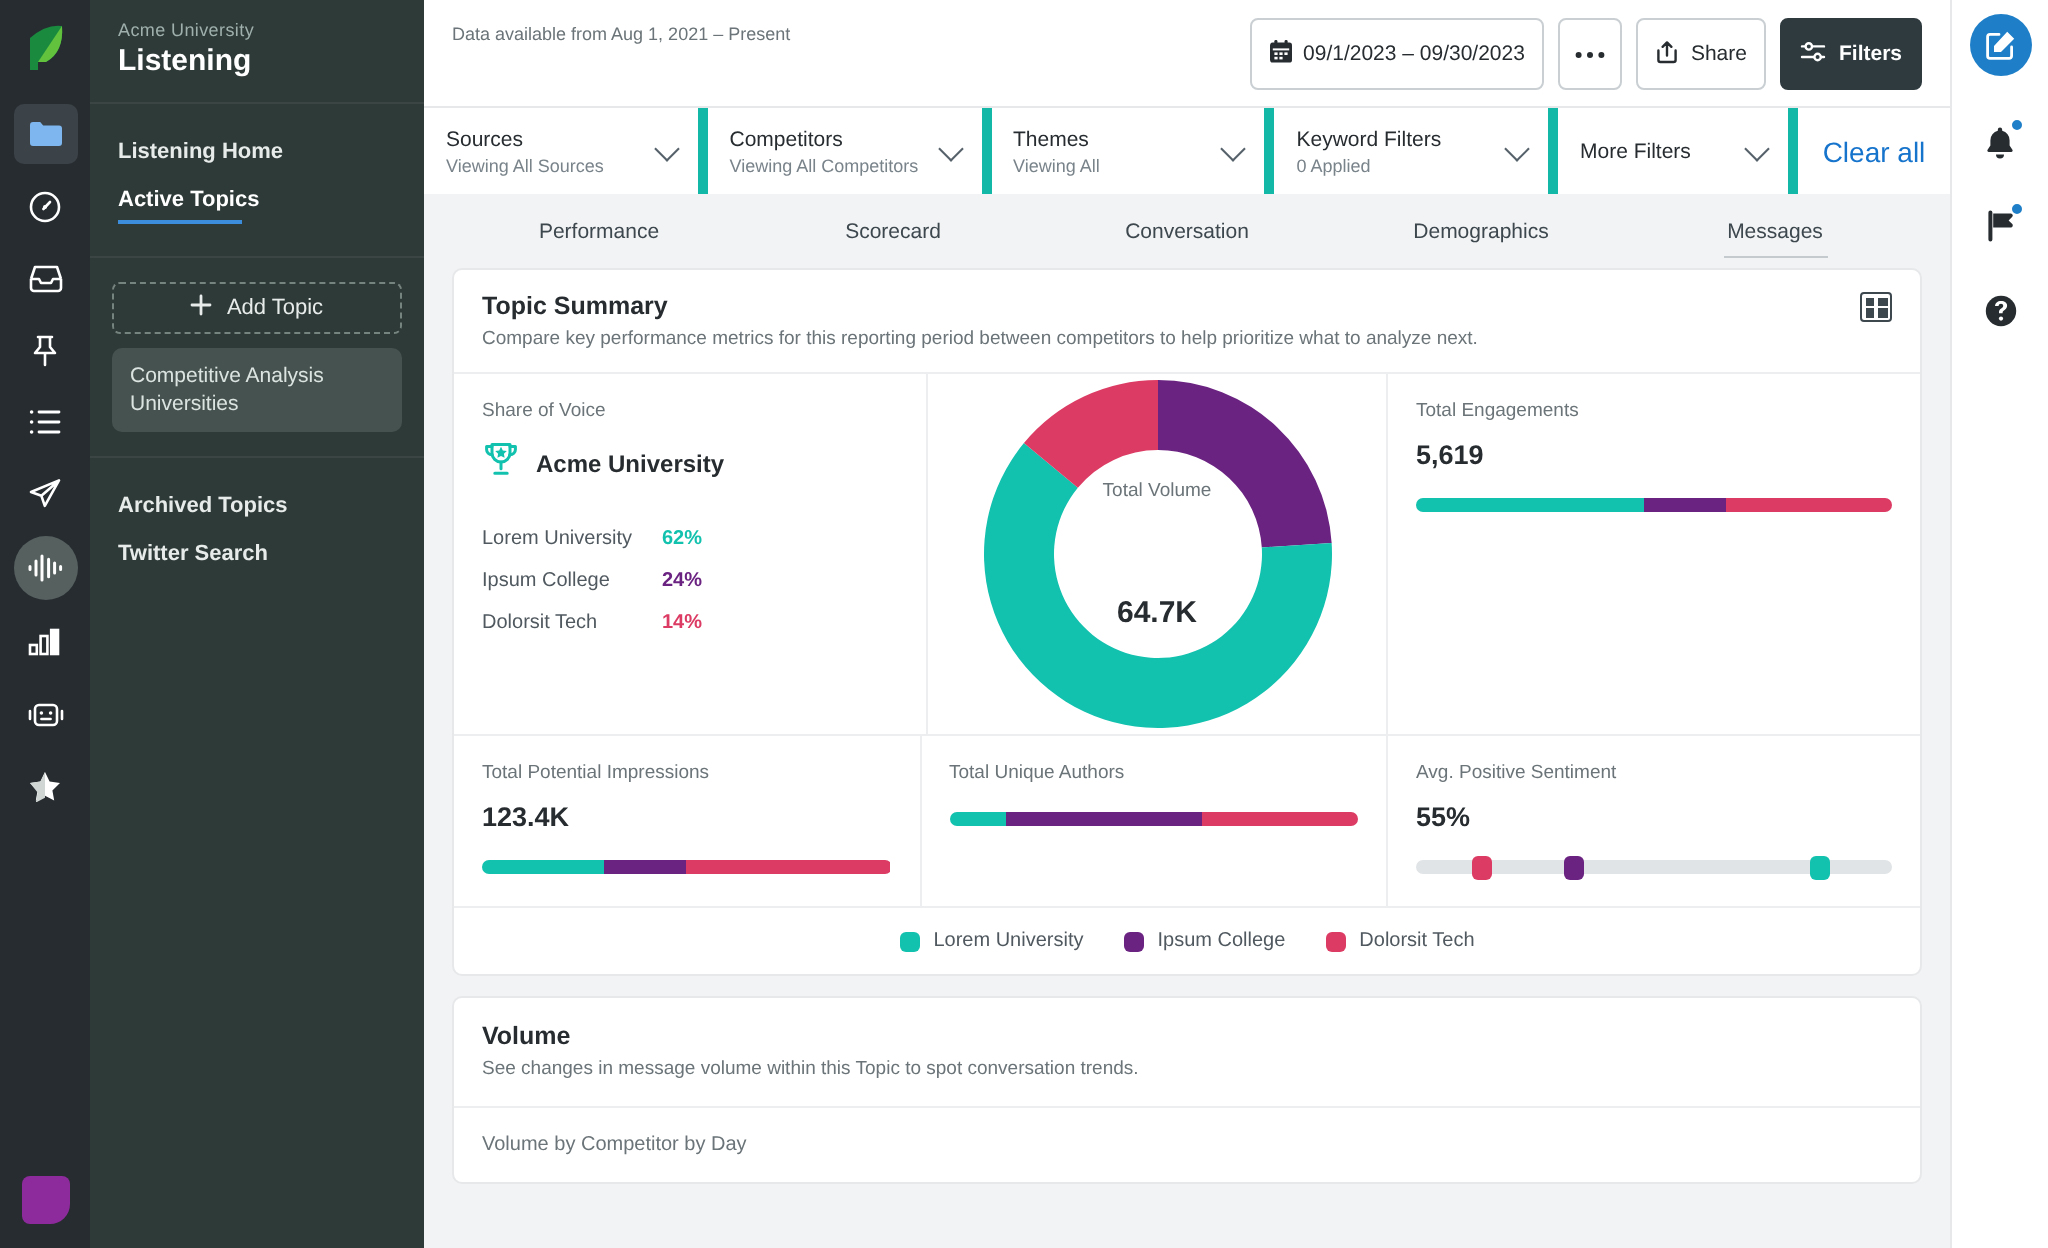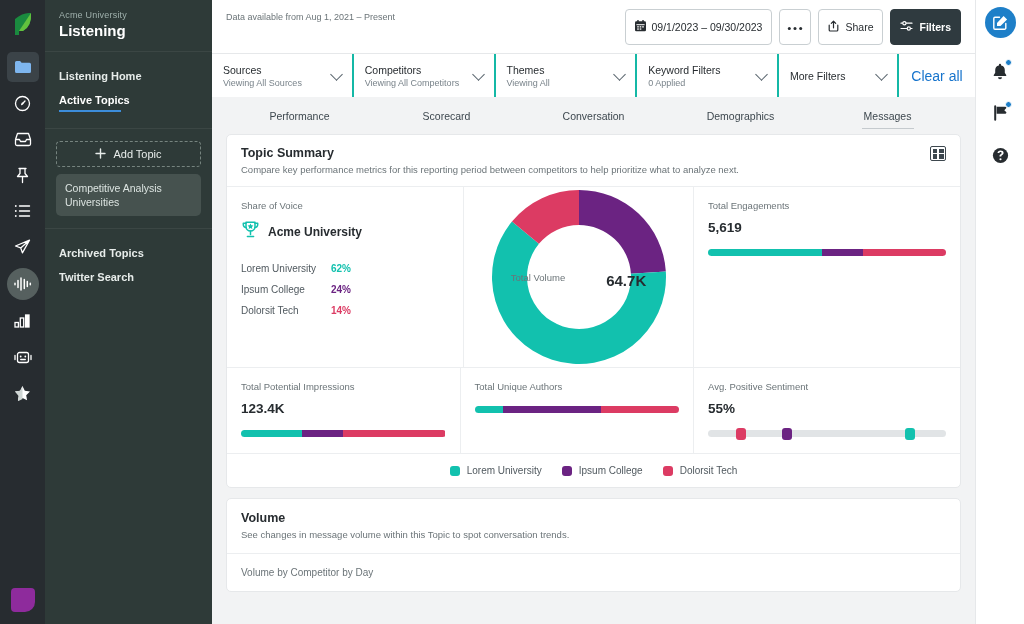--- a/index.html
+++ b/index.html
@@ -63,21 +63,21 @@
   .btn {
     height: 36px; border: 1px solid #c9cfd2; border-radius: 4px; background: #ffffff;
     display: flex; align-items: center; gap: 6px; padding: 0 9px;
     font-size: 10.5px; color: #272c30; cursor: pointer; font-weight: 500;
   }
   .btn.dark { background: #2f3a3f; border-color: #2f3a3f; color: #ffffff; font-weight: bold; }
   .btn.icon-only { padding: 0 7px; }
 
   .filterbar { background: #ffffff; border-top: 1px solid #e6e8ea; display: flex; align-items: stretch; height: 44px; }
   .fcell {
-    flex: 1; border-right: 2px solid #14b8a6; padding: 6px 11px;
+    flex: 1; border-right: 5px solid #14b8a6; padding: 6px 11px;
     display: flex; align-items: center; justify-content: space-between; cursor: pointer;
   }
   .fcell:last-of-type { border-right: none; }
   .fl-label { font-size: 10.5px; color: #272c30; }
   .fl-sub { font-size: 9px; color: #79838a; margin-top: 2px; }
   .chev { width: 9px; height: 9px; border-right: 1.4px solid #55616a; border-bottom: 1.4px solid #55616a; transform: rotate(45deg); margin-top: -3px; }
   .clear-all { width: 76px; display: flex; align-items: center; justify-content: center; font-size: 14px; color: #1774cc; font-weight: normal; cursor: pointer; }
   .fcell.more { flex: 0 0 120px; }
 
   .tabs { background: #f2f3f4; display: flex; padding: 0 14px; height: 32px; align-items: flex-end; }
@@ -103,21 +103,21 @@
   .sov-label { font-size: 9.5px; color: #6b7478; }
   .sov-brand { display: flex; align-items: center; gap: 8px; margin-top: 9px; }
   .sov-name { font-size: 12px; font-weight: bold; color: #272c30; }
   .sov-list { margin-top: 20px; }
   .sov-row { display: flex; align-items: center; margin-bottom: 10px; }
   .sov-co { font-size: 10px; color: #50595f; width: 90px; }
   .sov-pct { font-size: 10px; font-weight: bold; }
 
   .donut-pane { flex: 1; border-right: 1px solid #eceef0; display: flex; align-items: center; justify-content: center; }
   .donut-wrap { position: relative; width: 180px; height: 180px; }
-  .donut-center { position: absolute; inset: 0; display: flex; align-items: center; justify-content: center; gap: 41px; }
+  .donut-center { position: absolute; inset: 0; display: flex; flex-direction: column; align-items: center; justify-content: center; gap: 41px; }
   .dc-label { font-size: 9.5px; color: #6b7478; }
   .dc-value { font-size: 15px; font-weight: bold; color: #272c30; margin-top: 6px; }
 
   .metric-pane { flex: 0 0 266px; }
   .metric-box { padding: 13px 14px 15px 14px; }
   .metric-box + .metric-box { border-top: 1px solid #eceef0; }
   .m-label { font-size: 9.5px; color: #6b7478; }
   .m-value { font-size: 13.5px; font-weight: bold; color: #272c30; margin-top: 9px; }
   .sbar { height: 7px; border-radius: 4px; overflow: hidden; display: flex; margin-top: 14px; }
   .sbar span { display: block; height: 100%; }

